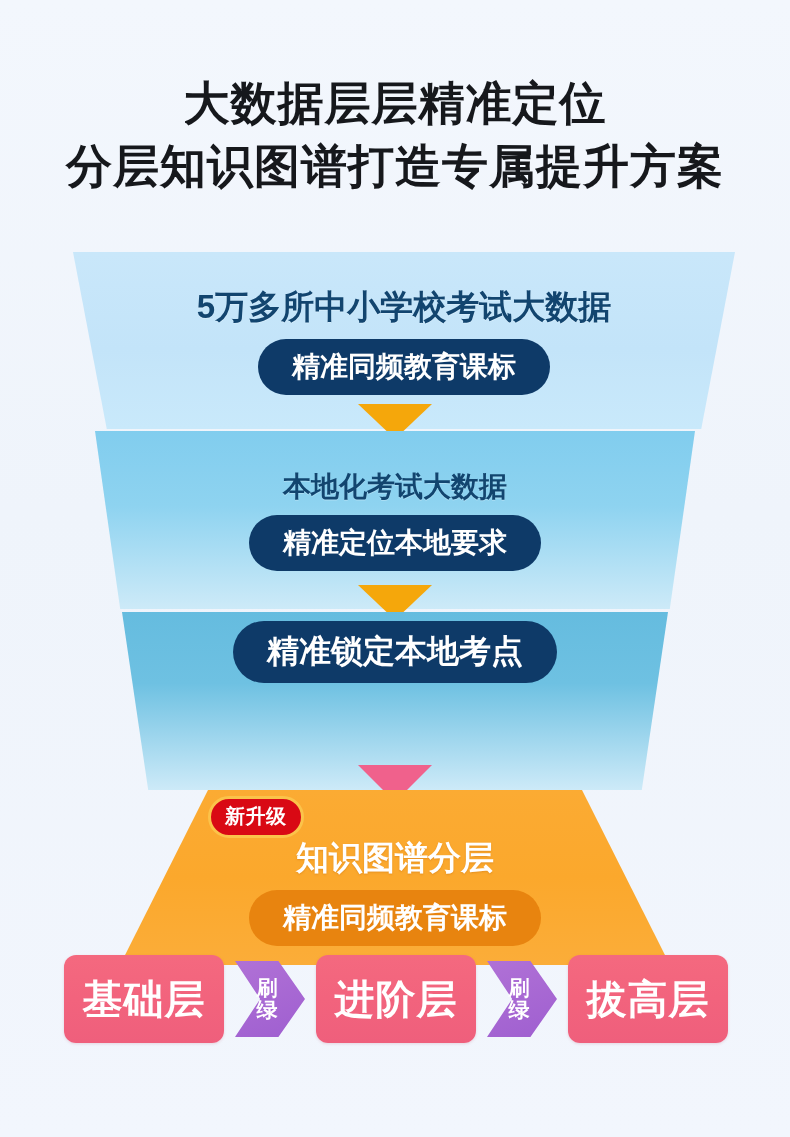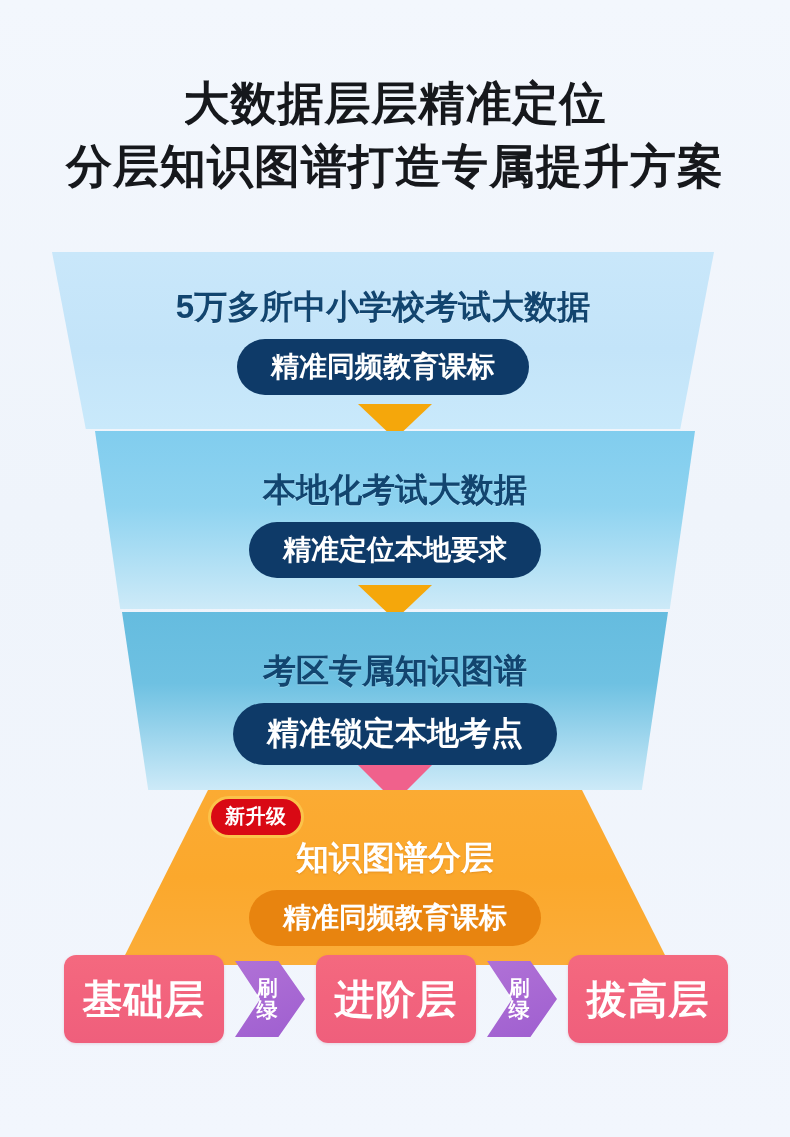--- a/index.html
+++ b/index.html
@@ -78,35 +78,35 @@
     justify-content: center;
     border-radius: 999px;
     color: #ffffff;
     font-weight: bold;
     white-space: nowrap;
   }
   .pill.navy { background: #0e3a68; }
   .pill.deep-orange { background: #e8840f; }
 
   
-  #layer1 { left: 52px; top: 252px; width: 662px; height: 177px; }
+  #layer1 { left: 73px; top: 252px; width: 662px; height: 177px; }
   #layer1 .shape {
     background: linear-gradient(180deg, #c9e7fa 0%, #c3e4f9 55%, #c9e9fb 100%);
     clip-path: polygon(0% 0%, 100% 0%, 94.9% 100%, 5.1% 100%);
   }
   #layer1 .lyr-title { font-size: 33px; margin-top: 33px; }
   #layer1 .pill { font-size: 28px; padding: 9px 34px; margin-top: 9px; }
 
   
   #layer2 { left: 95px; top: 431px; width: 600px; height: 178px; }
   #layer2 .shape {
     background: linear-gradient(180deg, #81cdee 0%, #8ed3f0 42%, #cdeaf8 100%);
     clip-path: polygon(0% 0%, 100% 0%, 95.8% 100%, 4.2% 100%);
   }
-  #layer2 .lyr-title { font-size: 33px; margin-top: 37px; }
+  #layer2 .lyr-title { font-size: 28px; margin-top: 37px; }
   #layer2 .pill { font-size: 28px; padding: 9px 34px; margin-top: 9px; }
 
   
   #layer3 { left: 122px; top: 612px; width: 546px; height: 178px; }
   #layer3 .shape {
     background: linear-gradient(180deg, #65bcdf 0%, #6ec1e2 40%, #cdeaf8 100%);
     clip-path: polygon(0% 0%, 100% 0%, 95.2% 100%, 4.8% 100%);
   }
   #layer3 .lyr-title { font-size: 33px; margin-top: 37px; }
   #layer3 .pill { font-size: 32px; padding: 9px 34px; margin-top: 9px; }
@@ -233,21 +233,20 @@
         <div class="lyr-title">本地化考试大数据</div>
         <div class="pill navy">精准定位本地要求</div>
       </div>
     </div>
 
     <div class="tri" id="tri2"></div>
 
     <div class="layer" id="layer3">
       <div class="shape"></div>
       <div class="layer-content">
-        <div class="lyr-title">考区专属知识图谱</div>
         <div class="pill navy">精准锁定本地考点</div>
       </div>
     </div>
 
     <div class="tri" id="tri3"></div>
 
     <div class="layer" id="layer4">
       <div class="shape"></div>
       <div class="new-badge">新升级</div>
       <div class="layer-content">

